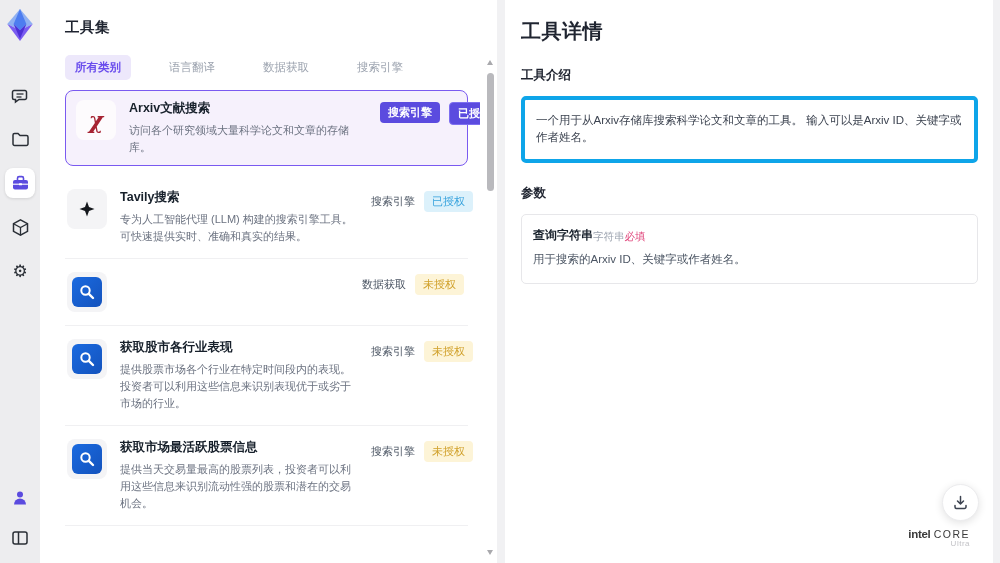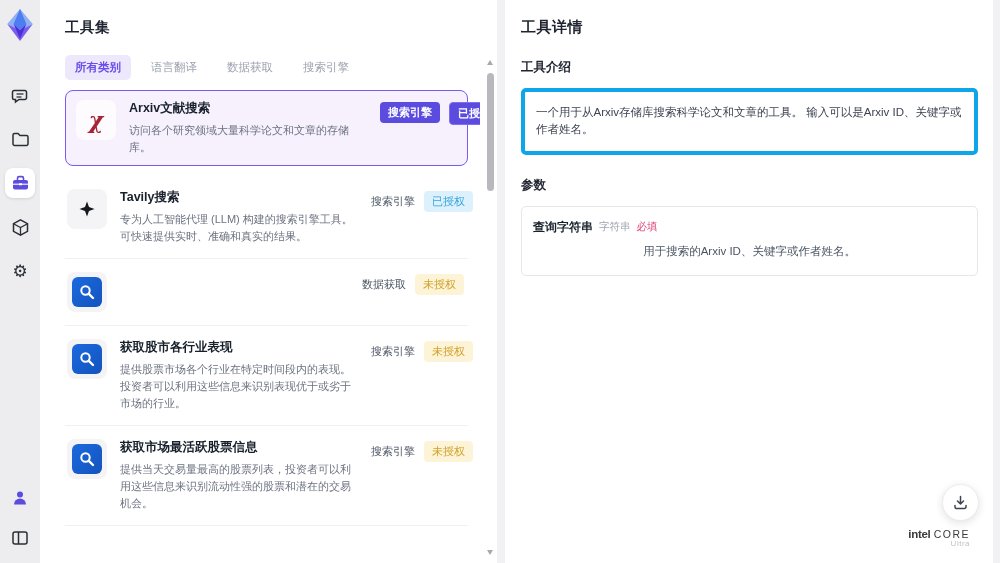--- a/index.html
+++ b/index.html
@@ -13,21 +13,21 @@
   .rail-icons { display:flex; flex-direction:column; align-items:center; gap:14px; }
   .rail-btn { width:30px; height:30px; display:flex; align-items:center; justify-content:center; border-radius:8px; cursor:pointer; }
   .rail-btn.active { background:#ffffff; box-shadow:0 1px 3px rgba(0,0,0,.12); }
   .rail-spacer { flex:1; }
   .rail-bottom { display:flex; flex-direction:column; align-items:center; gap:10px; }
   .gear-glyph { font-size:17px; line-height:1; color:#2a2f36; font-family:"DejaVu Sans",sans-serif; }
 
   
   .left-panel { width:457px; flex:none; background:#ffffff; margin-right:8px; padding:18px 17px 0 25px; position:relative; overflow:hidden; }
   .panel-title { font-size:14.5px; font-weight:bold; letter-spacing:.5px; }
-  .tabs { display:flex; align-items:flex-end; gap:10px; margin-top:18px; }
+  .tabs { display:flex; align-items:flex-end; gap:28px; margin-top:18px; }
   .tab { font-size:11.5px; color:#9ca3af; padding:5px 10px; border-radius:5px; cursor:pointer; white-space:nowrap; }
   .tab.active { background:#ede8fb; color:#6a4ded; font-weight:bold; }
 
   .tool-list { margin-top:10px; height:447px; overflow:hidden; padding-right:12px; }
   .tool-row { display:flex; gap:13px; padding:13px 4px 13px 2px; border-bottom:1px solid #f0f0f2; cursor:pointer; }
   .tool-row.selected { border:1.5px solid #7a5af0; background:#f6f1fc; border-radius:8px; padding:9px 10px; margin-bottom:10px; }
   .tool-icon { width:40px; height:40px; border-radius:8px; background:#f4f4f6; flex:none; display:flex; align-items:center; justify-content:center; }
   .tool-row.selected .tool-icon { background:#fdfbfd; }
   .arxiv-glyph { font-family:"DejaVu Serif",serif; font-style:italic; font-size:22px; color:#a62433; font-weight:bold; }
   .blue-tile { width:30px; height:30px; border-radius:6px; background:linear-gradient(135deg,#1a6ae0,#1453bd); display:flex; align-items:center; justify-content:center; }
@@ -44,29 +44,29 @@
 
   
   .vscroll { position:absolute; right:3px; top:60px; bottom:8px; width:7px; }
   .vscroll .arrow-up, .vscroll .arrow-down { position:absolute; left:0; width:0; height:0; border-left:3.5px solid transparent; border-right:3.5px solid transparent; }
   .arrow-up { top:0; border-bottom:5px solid #a9a9ad; }
   .arrow-down { bottom:0; border-top:5px solid #a9a9ad; }
   .thumb { position:absolute; left:0; top:13px; height:118px; width:7px; background:#b9b9bd; border-radius:4px; }
 
   
   .right-panel { flex:1; background:#ffffff; margin-right:7px; padding:18px 15px 0 16px; position:relative; }
-  .detail-title { font-size:15px; font-weight:bold; letter-spacing:.5px; }
+  .detail-title { font-size:20px; font-weight:bold; letter-spacing:.5px; }
   .section-heading { font-size:12.5px; font-weight:bold; margin-top:22px; }
   .intro-box { margin-top:12px; border:4px solid #0ea5e9; border-radius:5px; padding:12px 11px; font-size:11.5px; color:#3c4350; line-height:1.5; }
   .param-box { margin-top:12px; border:1px solid #e7e7ea; border-radius:5px; padding:12px 11px 16px; }
-  .param-head { display:flex; align-items:center; gap:6px; }
+  .param-head { display:flex; align-items:flex-end; }
   .param-name { font-size:12px; font-weight:bold; color:#17202b; }
   .param-type { font-size:10.5px; color:#9ca3af; }
   .param-required { font-size:10.5px; color:#e0457b; }
-  .param-desc { margin-top:8px; font-size:11.5px; color:#4b5563;text-align:center; }
+  .param-desc { margin-top:8px; font-size:11.5px; color:#4b5563; }
 
   
   .fab { position:absolute; right:14px; bottom:42px; width:37px; height:37px; border-radius:50%; background:#ffffff; border:1px solid #ececee; box-shadow:0 2px 8px rgba(0,0,0,.12); display:flex; align-items:center; justify-content:center; cursor:pointer; }
   .brand { position:absolute; right:23px; bottom:14px; text-align:right; line-height:1.1; }
   .brand-row { font-size:11.5px; color:#3a3a3a; }
   .brand-intel { font-weight:bold; letter-spacing:-.3px; }
   .brand-core { letter-spacing:1.5px; font-size:10.5px; }
   .brand-sub { font-size:8px; color:#c2c2c6; letter-spacing:.5px; }
 </style>
 </head>

